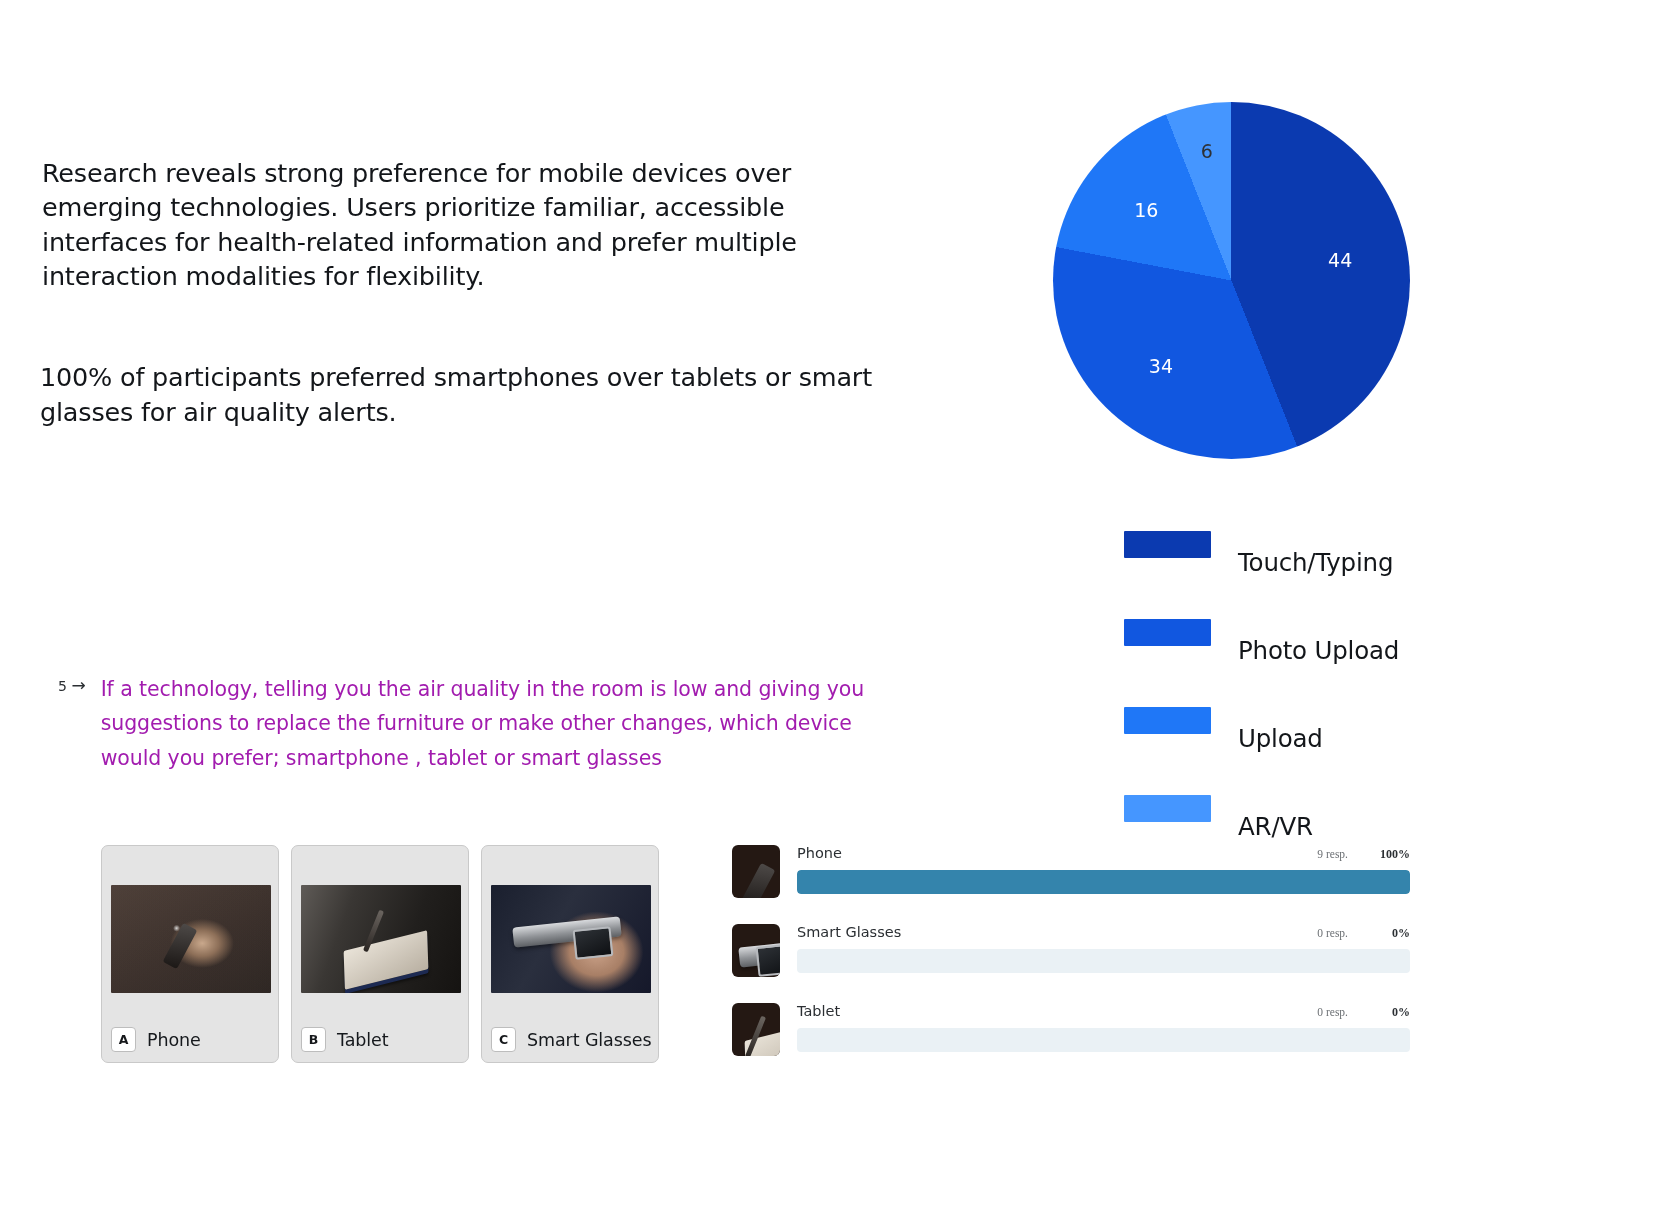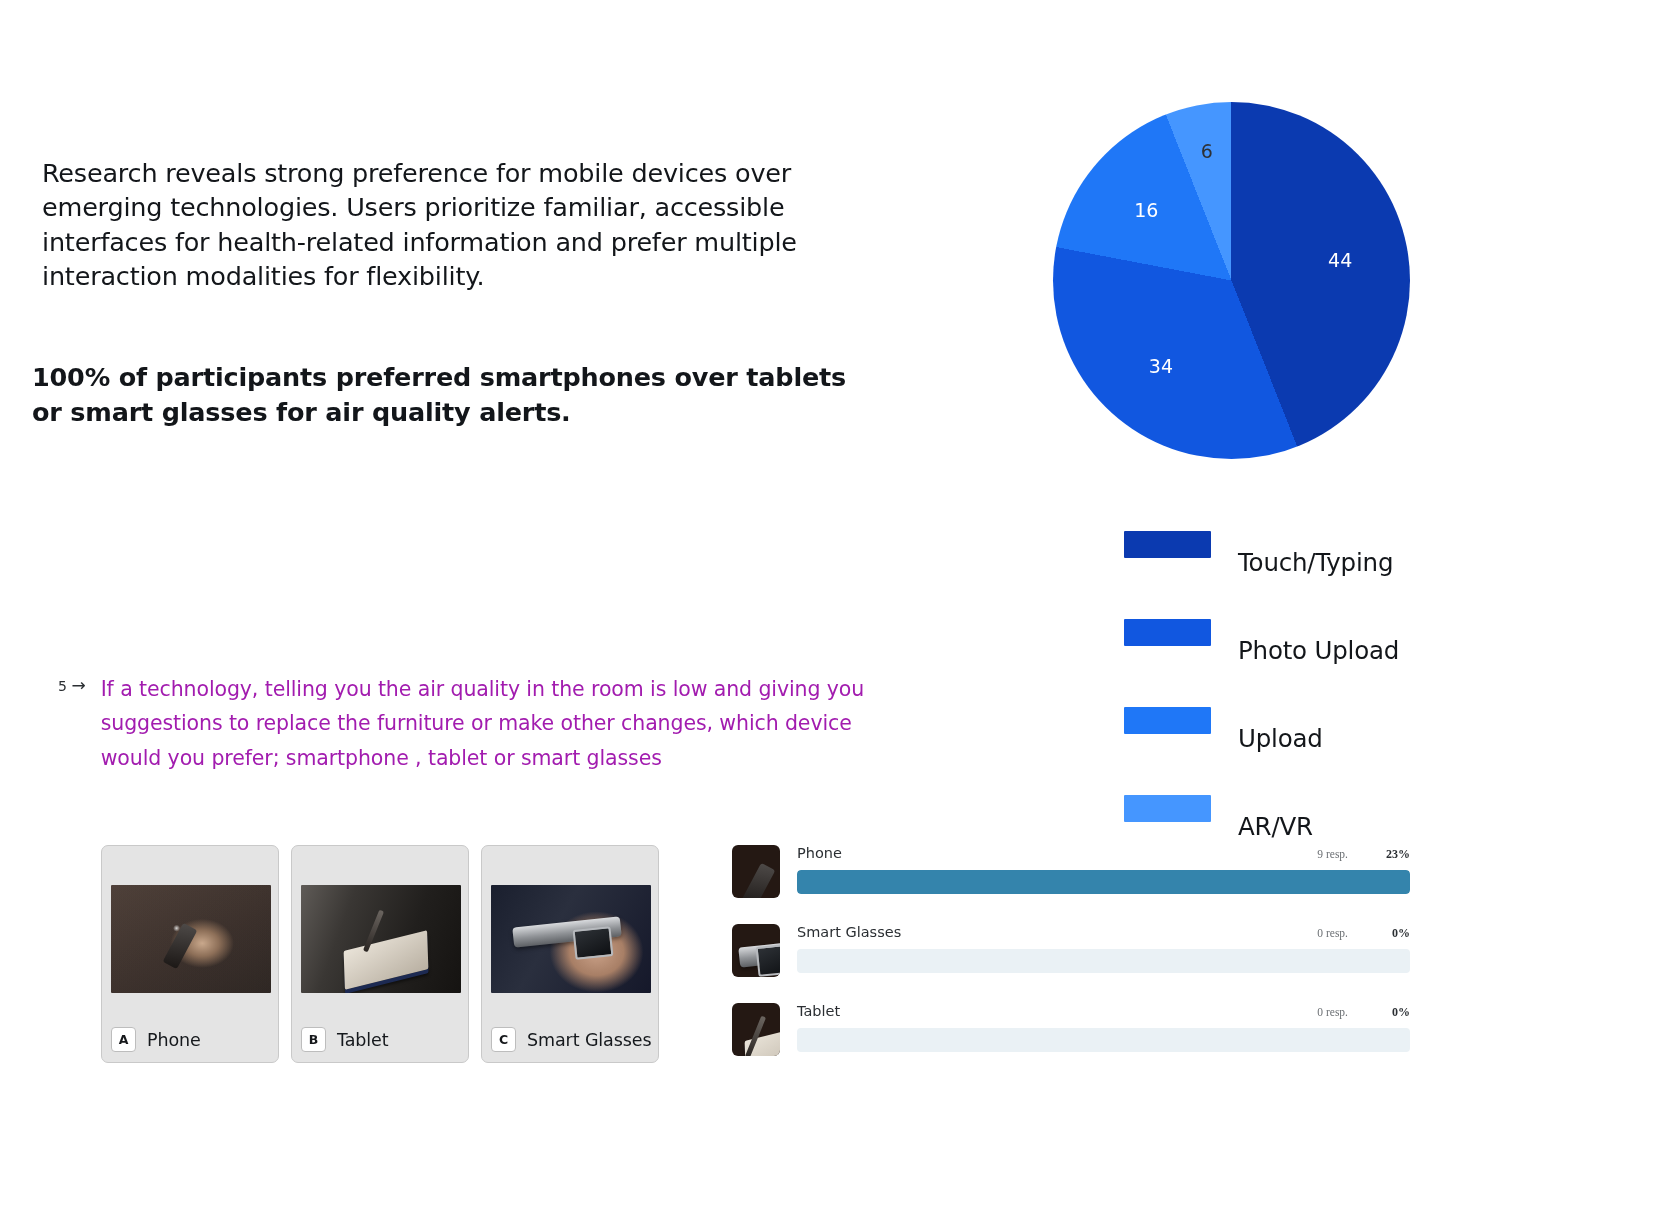--- a/index.html
+++ b/index.html
@@ -20,21 +20,21 @@
   }
   .insight-text {
     font-size: 25.5px;
     line-height: 1.35;
     color: #13161a;
     letter-spacing: -0.2px;
     font-weight: 400;
   }
   .stat-block {
     position: absolute;
-    left: 32px; top: 360px; width: 840px; font-weight: bold;
+    left: 40px; top: 360px; width: 840px;
   }
   .stat-text {
     font-size: 25.5px;
     line-height: 1.36;
     color: #13161a;
     letter-spacing: -0.2px;
   }
 
   
   .question-block {
@@ -373,21 +373,21 @@
   </div>
 
 <div class="results" id="results">
     <div class="result-row">
       <div class="result-thumb thumb-phone"></div>
       <div class="result-body">
         <div class="result-head">
           <span class="result-name">Phone</span>
           <span class="result-stats">
             <span class="result-resp">9 resp.</span>
-            <span class="result-pct">23%</span>
+            <span class="result-pct">100%</span>
           </span>
         </div>
         <div class="result-track" style="background: rgb(234, 241, 245);">
           <div class="result-fill" style="width: 100%; background: rgb(52, 132, 172);"></div>
         </div>
       </div>
     </div>
     <div class="result-row">
       <div class="result-thumb thumb-glasses"></div>
       <div class="result-body">

